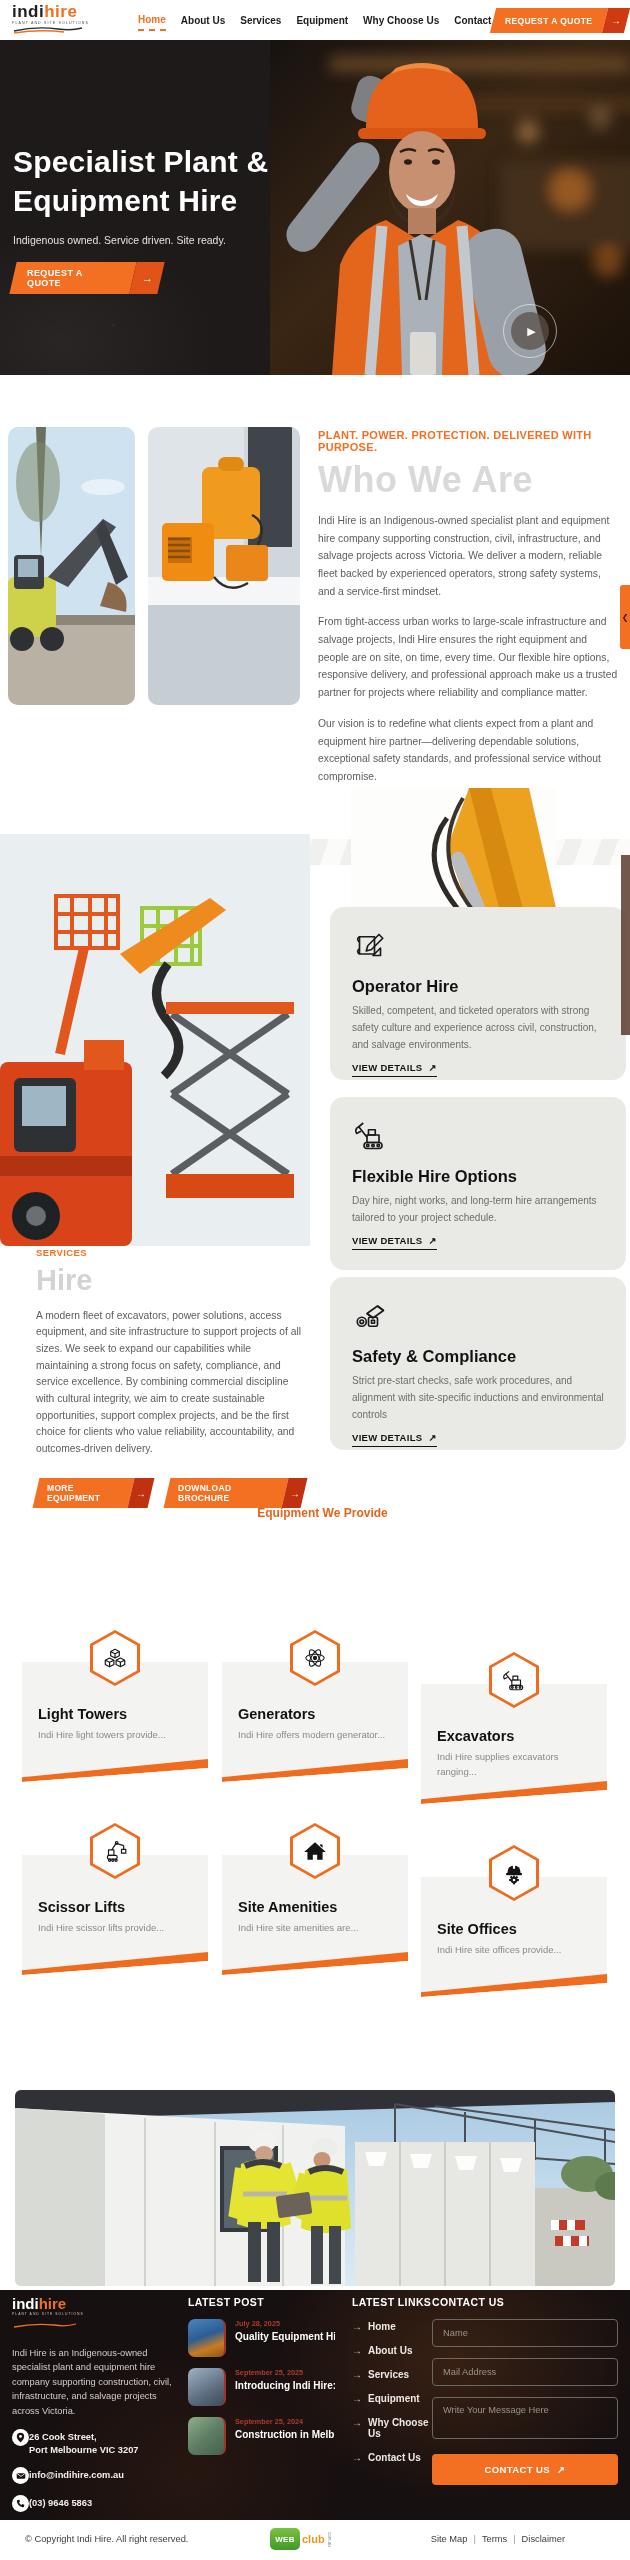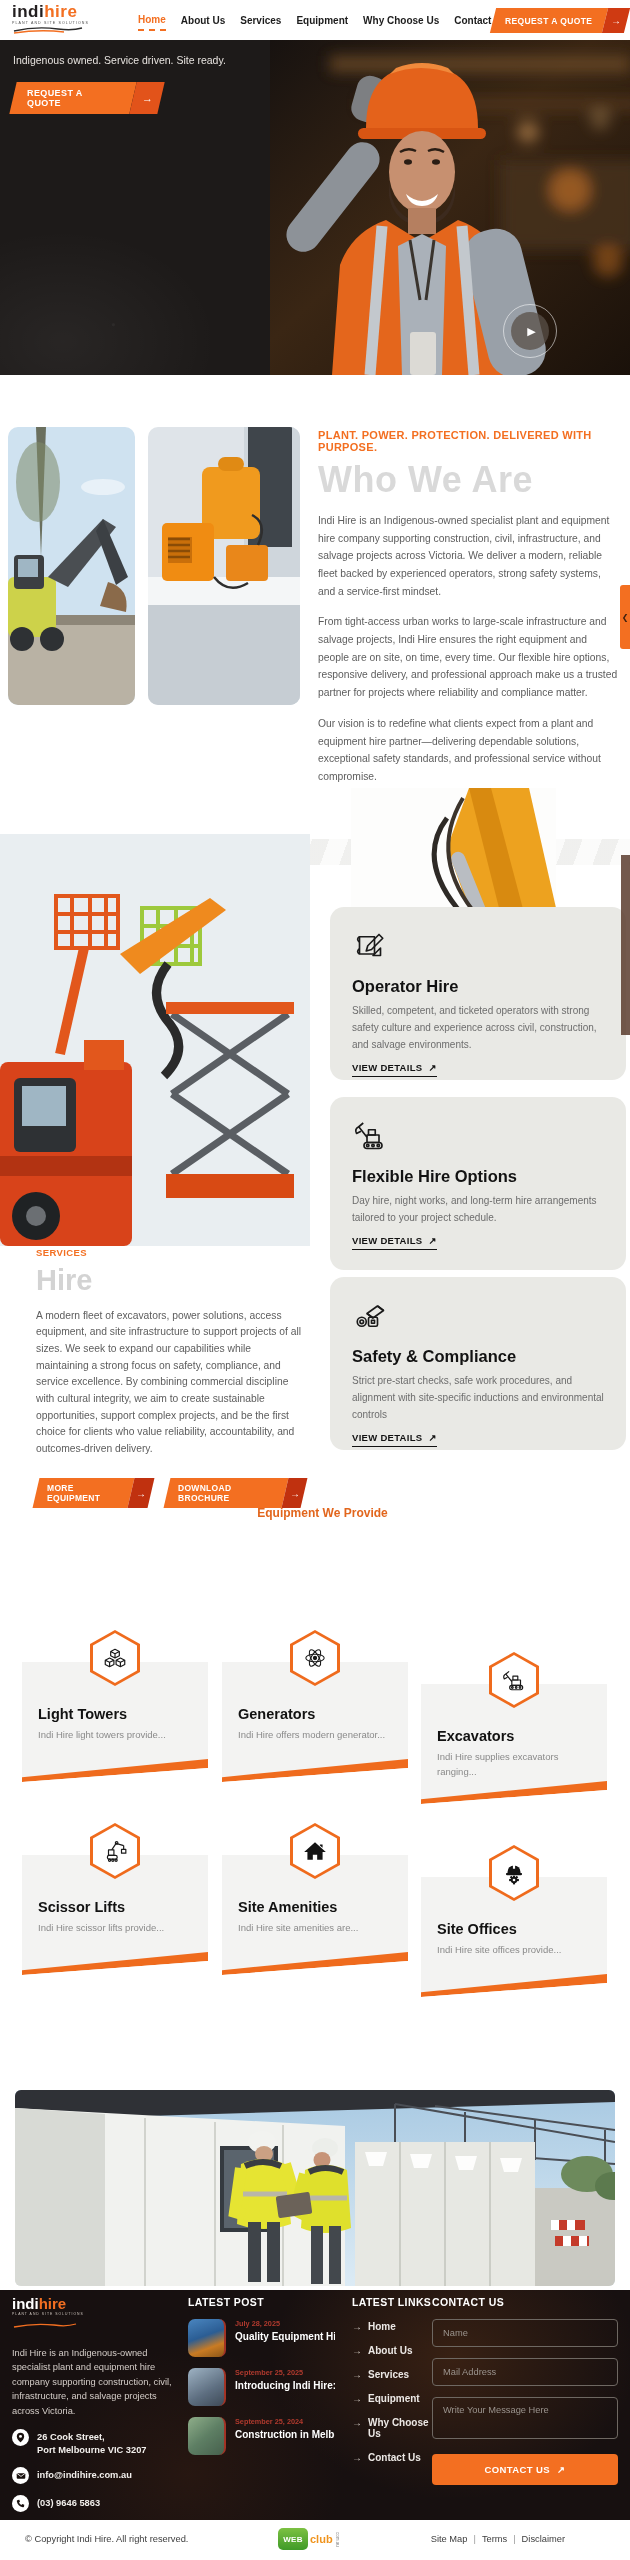--- a/index.html
+++ b/index.html
@@ -96,21 +96,21 @@
   .site-footer { position:absolute; top:2290px; left:0; width:630px; height:230px; background:#171010; overflow:hidden; }
   .foot-glow { position:absolute; inset:0; background:
       radial-gradient(260px 200px at 72% 30%, rgba(110,60,25,.38), transparent 70%),
       radial-gradient(220px 180px at 30% 80%, rgba(80,40,20,.28), transparent 70%); }
   .fcol { position:absolute; z-index:2; }
   .f-about { left:12px; top:6px; width:168px; }
   .f-logo-word { font-size:15px; font-weight:bold; line-height:1; }
   .f-logo-a { color:#fff; } .f-logo-b { color:#f36f21; }
   .f-logo-tag { font-size:3.4px; letter-spacing:1px; color:#cfc6bf; margin-top:1px; }
   .f-desc { margin-top:12px; color:#d4cdc8; font-size:9.3px; line-height:1.55; }
-  .f-contact { display:flex; gap:8px; align-items:flex-start; margin-top:11px; }
+  .f-contact { display:flex; align-items:flex-start; margin-top:11px; }
   .f-cicon { width:17px; height:17px; border-radius:50%; background:#fff; flex:none; display:flex; align-items:center; justify-content:center; }
   .f-ctext { color:#f2efec; font-size:9.3px; font-weight:bold; line-height:1.35; padding-top:2px; }
   .f-posts { left:188px; top:6px; width:152px; }
   .f-head { color:#fff; font-size:10.5px; font-weight:800; letter-spacing:.4px; }
   .f-post { display:flex; gap:9px; margin-top:11px; }
   .f-thumb { width:38px; height:38px; border-radius:7px; flex:none; border-right:2px solid #a23325; }
   .f-thumb.t1 { background:linear-gradient(160deg,#4a86c0,#2b5d94 45%,#c97b23 72%,#8a5618); }
   .f-thumb.t2 { background:linear-gradient(150deg,#9fb3c4,#5d6e80 60%,#3e4a57); }
   .f-thumb.t3 { background:linear-gradient(140deg,#8fae8a,#5e7f64 50%,#46604d); }
   .f-date { color:#b03a2e; font-size:7.3px; font-weight:bold; }
@@ -123,21 +123,21 @@
   .f-input::placeholder, .f-ta::placeholder { color:#9a938d; }
   .f-ta { width:100%; height:42px; background:transparent; border:1px solid #6e6862; border-radius:4px; color:#ddd; font-size:9.3px; padding:7px 10px; margin-top:11px; resize:none; font-family:"Liberation Sans",sans-serif; }
   .f-submit { width:100%; height:31px; background:#f36f21; border:none; border-radius:4px; color:#fff; font-size:9.5px; font-weight:bold; margin-top:11px; letter-spacing:.4px; cursor:pointer; display:flex; align-items:center; justify-content:center; gap:7px; font-family:"Liberation Sans",sans-serif; }
 
   
   .bottom-bar { position:absolute; top:2520px; left:0; width:630px; height:40px; background:#fff; }
   .copyright { position:absolute; left:25px; top:14px; font-size:9.3px; color:#3d3d3d; }
   .legal { position:absolute; right:65px; top:14px; font-size:9.3px; color:#3d3d3d; display:flex; gap:6px; }
   .legal a { color:#3d3d3d; text-decoration:none; }
   .legal .sep { color:#9a9a9a; }
-  .webclub { position:absolute; left:278px; top:8px; display:flex; align-items:center; gap:2px; }
+  .webclub { position:absolute; left:270px; top:8px; display:flex; align-items:center; gap:2px; }
   .wc-badge { width:30px; height:22px; background:linear-gradient(180deg,#7cc142,#3f9a28); border-radius:5px; color:#fff; font-size:8px; font-weight:800; display:flex; align-items:center; justify-content:center; letter-spacing:.3px; }
   .wc-club { color:#f0941e; font-size:11px; font-weight:800; }
   .wc-tld { color:#8a8a8a; font-size:4.5px; writing-mode:vertical-rl; line-height:1; }
 </style>
 </head>
 <body>
 
 <div id="page">
 
   <header class="site-header">
@@ -206,20 +206,24 @@
         <rect x="206" y="188" width="58" height="150" rx="26" fill="#99a0a8" transform="rotate(-14 235 263)"></rect>
         <path d="M112 186 L100 335" stroke="#c3c8cd" stroke-width="11" fill="none"></path>
         <path d="M192 186 L204 335" stroke="#c3c8cd" stroke-width="11" fill="none"></path>
         <path d="M128 206 L152 194 L176 206 L172 335 L132 335 Z" fill="#aab1b9"></path>
         <path d="M140 200 L150 260 M164 200 L156 260" stroke="#3a342e" stroke-width="3" fill="none"></path>
         <rect x="140" y="292" width="26" height="43" rx="3" fill="#dcdad5"></rect>
       </g>
     </svg>
     <div class="hero-topo"></div>
     <div class="hero-content">
+      <h1 class="hero-title">
+        <span>Specialist Plant &amp;</span>
+        <span>Equipment Hire</span>
+      </h1>
       <p class="hero-sub">Indigenous owned. Service driven. Site ready.</p>
       <div class="hero-cta">
         <span class="lbl">
             <span>REQUEST A QUOTE</span>
           </span>
         <span class="arr">
             <span>→</span>
           </span>
       </div>
     </div>

